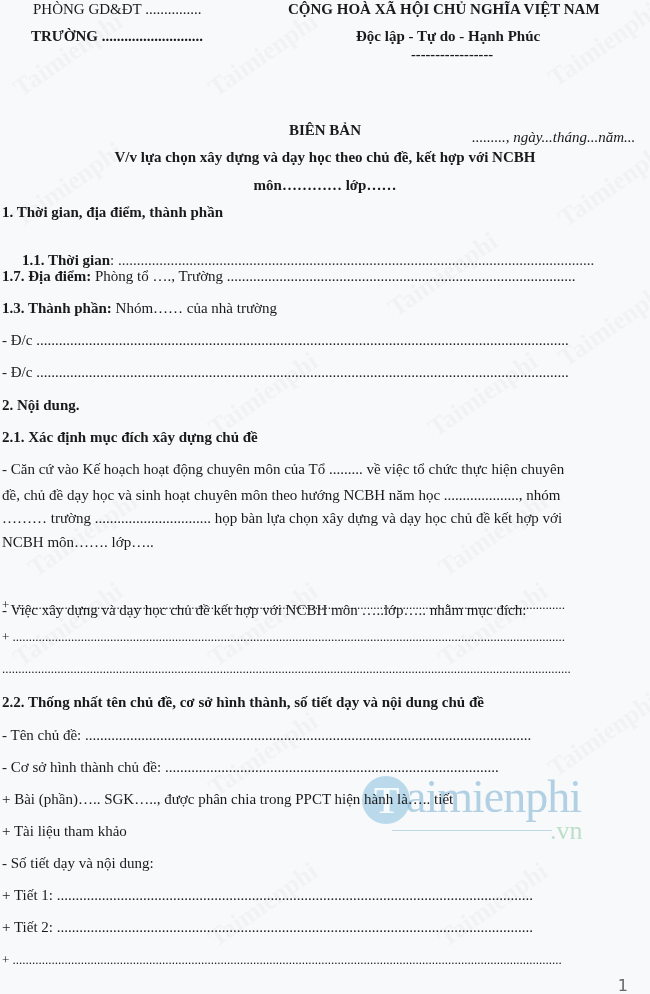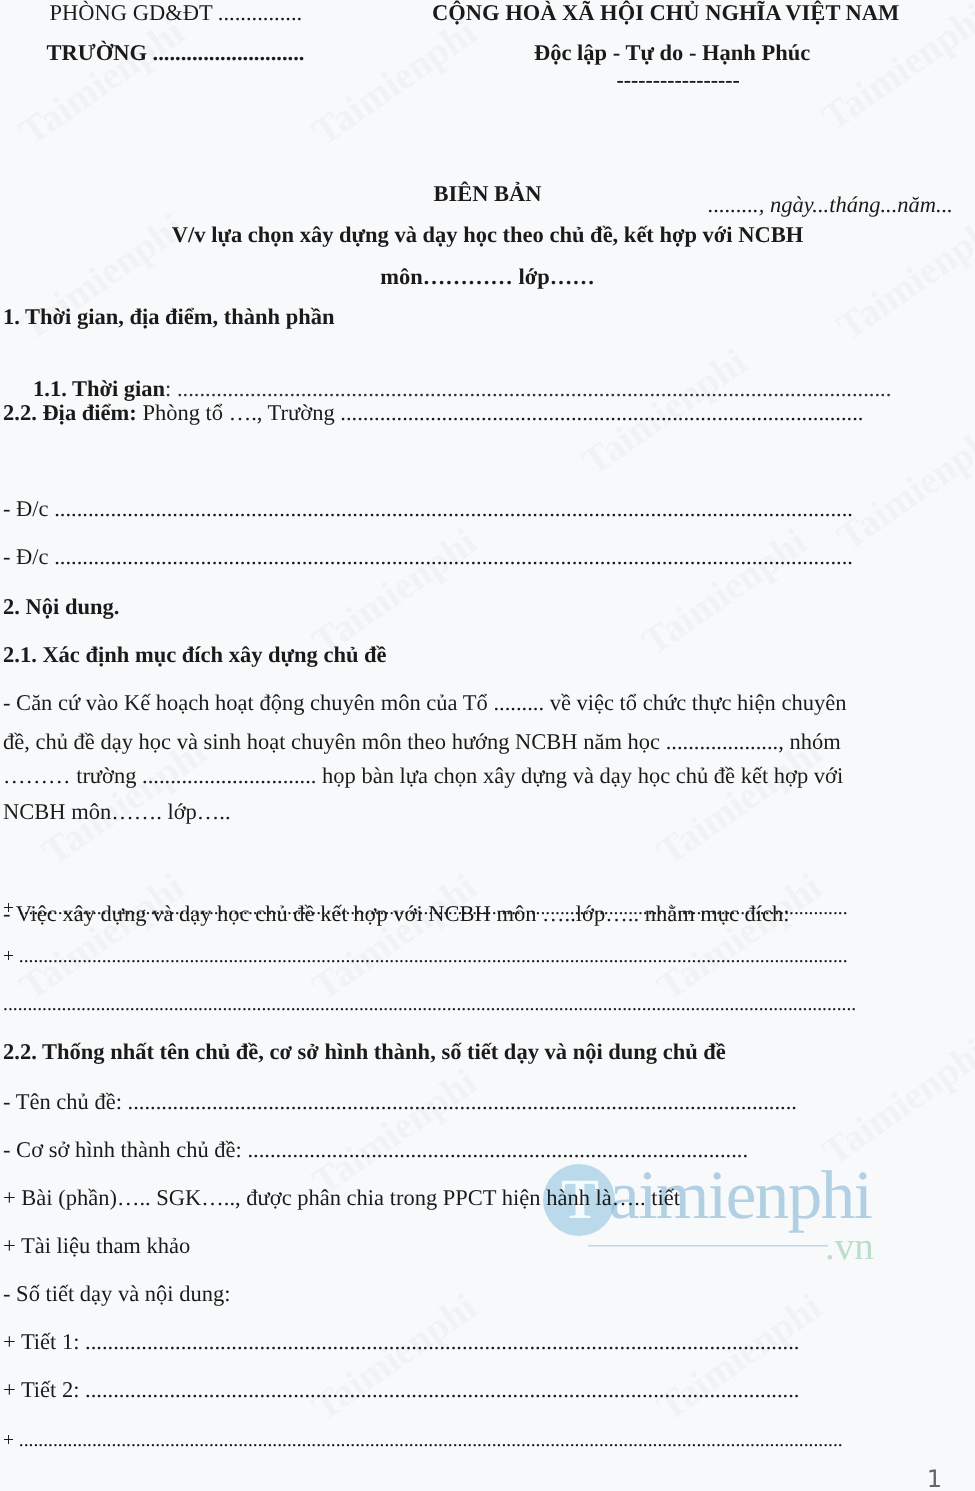--- a/index.html
+++ b/index.html
@@ -98,21 +98,24 @@
   <div class="abs fs15 b center" style="top:122px;">BIÊN BẢN</div>
   <div class="abs fs15 b center" style="top:149px;">V/v lựa chọn xây dựng và dạy học theo chủ đề, kết hợp với NCBH</div>
   <div class="abs fs15 b center" style="top:177px;">môn………… lớp……</div>
 
   <div class="abs fs15 b" style="left:2px;top:204px;">1. Thời gian, địa điểm, thành phần</div>
 
   <div class="abs fs15" style="left:2px;top:252px;margin-left:20px;">
     <span class="b">1.1. Thời gian</span><span class="dotfill">: ...............................................................................................................................</span>
   </div>
   <div class="abs fs15" style="left:2px;top:268px;">
-    <span class="b">2.2. Địa điểm:</span><span> Phòng tổ …., Trường .............................................................................................</span>
+    <span class="b">1.7. Địa điểm:</span><span> Phòng tổ …., Trường .............................................................................................</span>
+  </div>
+  <div class="abs fs15" style="left:2px;top:300px;">
+    <span class="b">1.3. Thành phần:</span><span> Nhóm…… của nhà trường</span>
   </div>
   <div class="abs fs15" style="left:2px;top:332px;">- Đ/c ..............................................................................................................................................</div>
   <div class="abs fs15" style="left:2px;top:364px;">- Đ/c ..............................................................................................................................................</div>
 
   <div class="abs fs15 b" style="left:2px;top:397px;">2. Nội dung.</div>
   <div class="abs fs15 b" style="left:2px;top:429px;">2.1. Xác định mục đích xây dựng chủ đề</div>
 
   <div class="abs fs15" style="left:2px;top:461px;">  - Căn cứ vào Kế hoạch hoạt động chuyên môn của Tổ ......... về việc tổ chức thực hiện chuyên</div>
   <div class="abs fs15" style="left:2px;top:487px;">đề, chủ đề dạy học và sinh hoạt chuyên môn theo hướng NCBH năm học ...................., nhóm</div>
   <div class="abs fs15" style="left:2px;top:510px;">………  trường ............................... họp bàn lựa chọn xây dựng và dạy học chủ đề kết hợp với</div>

